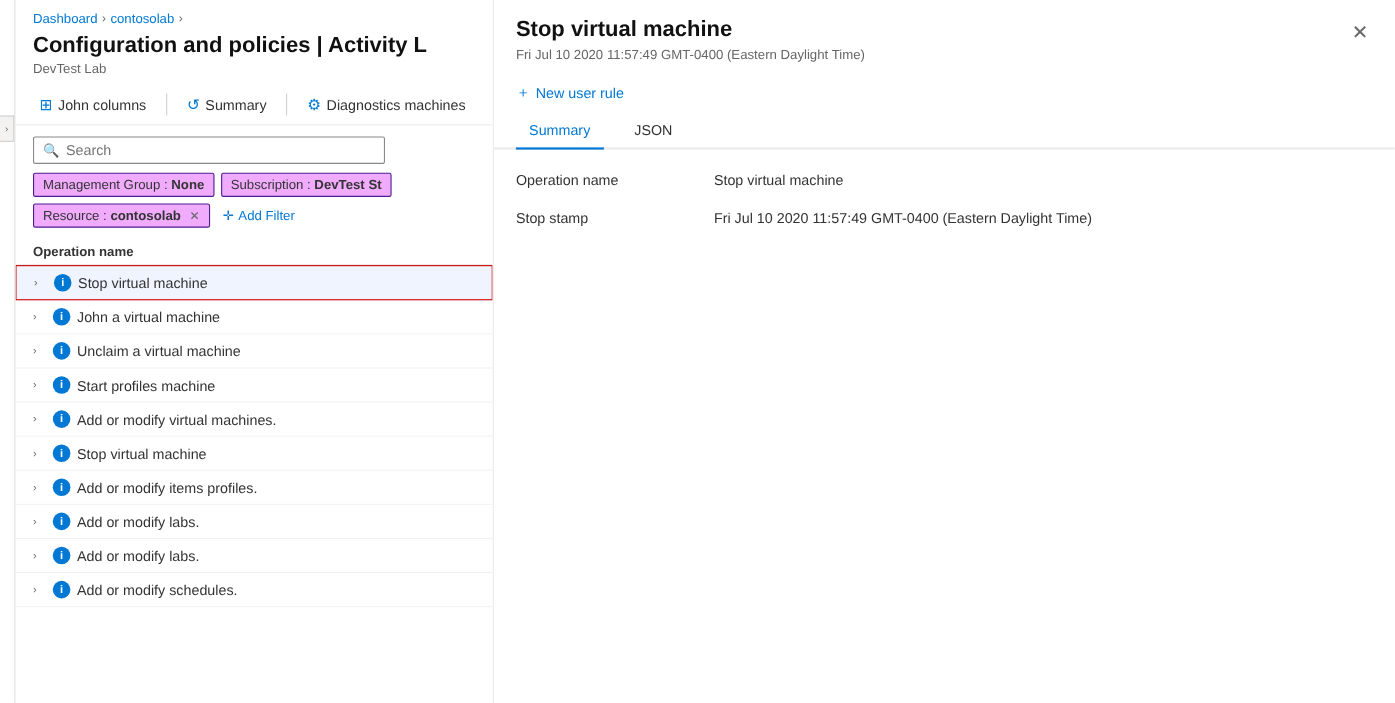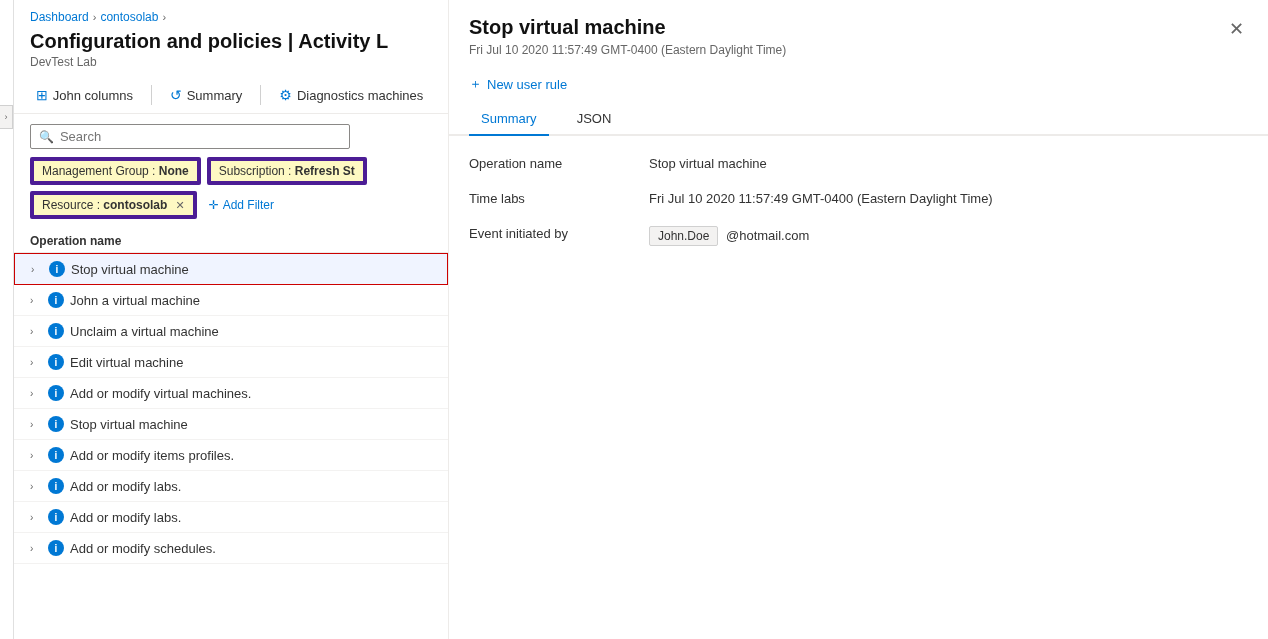--- a/index.html
+++ b/index.html
@@ -28,21 +28,21 @@
     .toolbar-btn .icon { color: #0078d4; font-size: 14px; }
     .toolbar-sep { width: 1px; height: 20px; background: #d0d0d0; margin: 0 4px; }
 
     
     .filter-area { padding: 10px 16px; }
     .search-box { display: flex; align-items: center; border: 1px solid #8a8886; border-radius: 2px; padding: 4px 8px; gap: 6px; background: #fff; width: 320px; }
     .search-box input { border: none; outline: none; font-size: 13px; width: 100%; color: #c2410c; }
     .search-box .search-icon { color: #666; font-size: 12px; }
 
     .filter-tags { display: flex; flex-wrap: wrap; gap: 6px; margin-top: 8px; align-items: center; }
-    .filter-tag { display: flex; align-items: center; gap: 4px; background: #fef9c3; border: 4px solid #4c1d95; border-radius: 2px; padding: 3px 8px; font-size: 12px; }
+    .filter-tag { display: flex; align-items: center; gap: 4px; background: #f0abfc; border: 1px solid #4c1d95; border-radius: 2px; padding: 3px 8px; font-size: 12px; }
     .filter-tag .remove { cursor: pointer; color: #666; margin-left: 4px; font-size: 11px; }
     .add-filter-btn { display: flex; align-items: center; gap: 4px; background: none; border: none; cursor: pointer; color: #0078d4; font-size: 12px; padding: 3px 6px; }
 
     
     .items-count { padding: 4px 16px 6px; font-size: 13px; color: #333; }
 
     
     .table-header { padding: 4px 16px; border-bottom: 1px solid #edebe9; }
     .col-header { font-size: 12px; font-weight: 600; color: #333; }
 
@@ -116,21 +116,21 @@
   <div class="filter-area">
     <div class="search-box">
       <span class="search-icon">🔍</span>
       <input type="text" placeholder="Search" style="">
     </div>
     <div class="filter-tags">
       <div class="filter-tag">
         <span>Management Group : <strong>None</strong></span>
       </div>
       <div class="filter-tag">
-        <span>Subscription : <strong>Refresh St</strong></span>
+        <span>Subscription : <strong>DevTest St</strong></span>
       </div>
       <div class="filter-tag">
         <span>Resource : <strong>contosolab</strong></span>
         <span class="remove">✕</span>
       </div>
       <button class="add-filter-btn">
         <span>✛</span>
         <span>Add Filter</span>
       </button>
     </div>
@@ -153,21 +153,21 @@
       <span class="op-name">John a virtual machine</span>
     </div>
       <div class="operation-row">
       <span class="chevron-icon">›</span>
       <div class="info-icon">i</div>
       <span class="op-name">Unclaim a virtual machine</span>
     </div>
       <div class="operation-row">
       <span class="chevron-icon">›</span>
       <div class="info-icon">i</div>
-      <span class="op-name">Edit virtual machine</span>
+      <span class="op-name">Start profiles machine</span>
     </div>
       <div class="operation-row">
       <span class="chevron-icon">›</span>
       <div class="info-icon">i</div>
       <span class="op-name">Add or modify virtual machines.</span>
     </div>
       <div class="operation-row">
       <span class="chevron-icon">›</span>
       <div class="info-icon">i</div>
       <span class="op-name">Stop virtual machine</span>
@@ -216,24 +216,17 @@
   <div class="detail-tab active">Summary</div>
       <div class="detail-tab">JSON</div>
     </div>
 
   <div class="detail-content" id="detail-content">
   <div class="detail-row">
         <div class="detail-label">Operation name</div>
         <div class="detail-value">Stop virtual machine</div>
       </div>
       <div class="detail-row">
-        <div class="detail-label">Time labs</div>
+        <div class="detail-label">Stop stamp</div>
         <div class="detail-value">Fri Jul 10 2020 11:57:49 GMT-0400 (Eastern Daylight Time)</div>
       </div>
-      <div class="detail-row">
-        <div class="detail-label">Event initiated by</div>
-        <div class="detail-value">
-          <span class="user-badge">John.Doe</span>
-          <span>@hotmail.com</span>
-        </div>
-      </div>
     </div>
 </div>
 
 </body></html>

